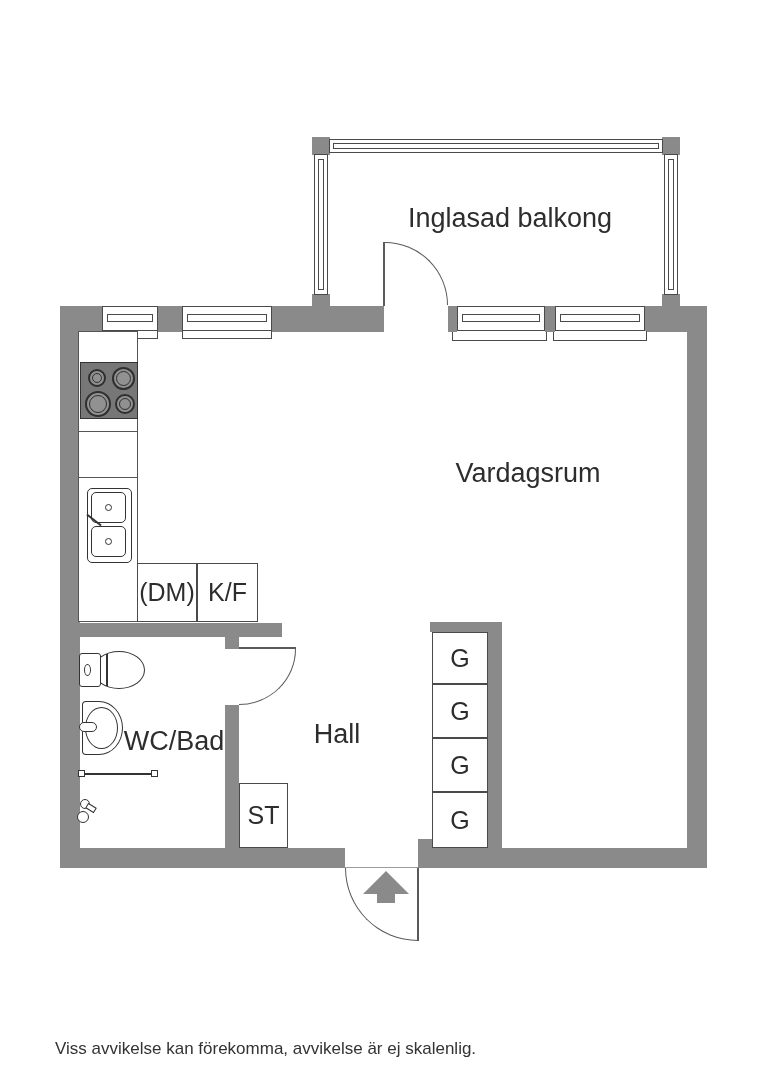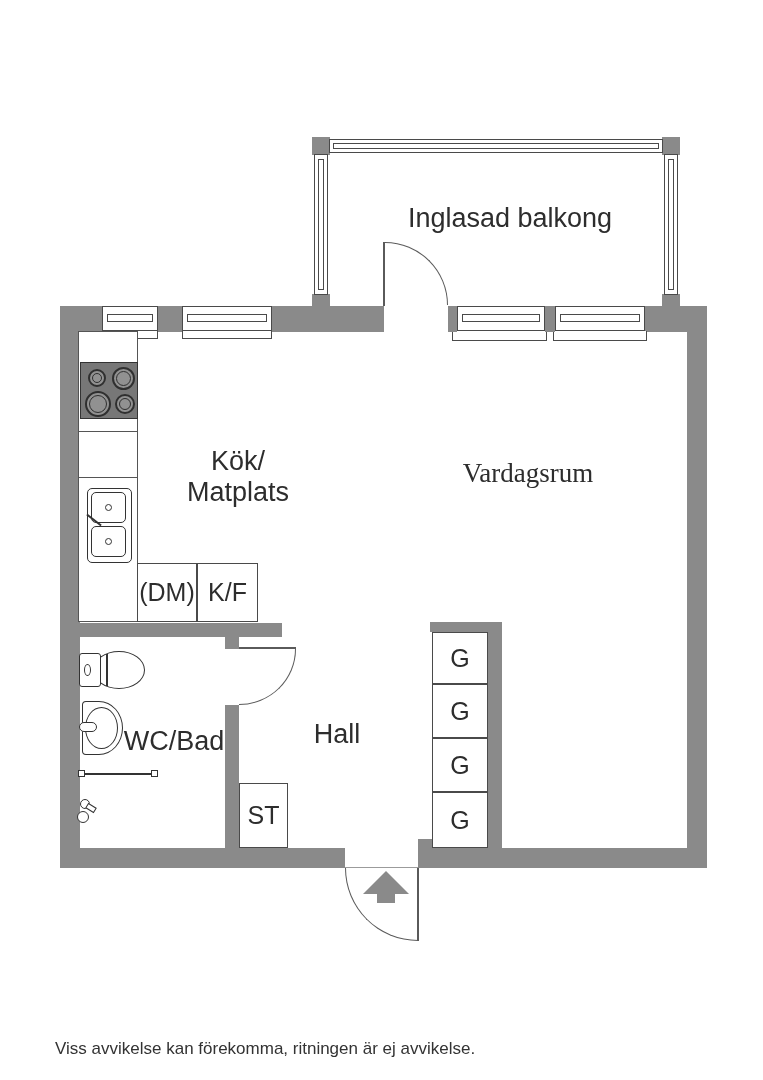--- a/index.html
+++ b/index.html
@@ -141,23 +141,19 @@
     <span>G</span>
   </div>
   <div class="abs box" style="left:432px;top:738px;width:56px;height:54px;">
     <span>G</span>
   </div>
   <div class="abs box" style="left:432px;top:792px;width:56px;height:56px;">
     <span>G</span>
   </div>
 
   <div class="label" style="left:510px;top:203px;">Inglasad balkong</div>
-  <div class="label" style="left:238px;top:446px;text-align:center;line-height:31px;">
-    <div>Kök/</div>
-    <div>Matplats</div>
-  </div>
-  <div class="label" style="left:528px;top:458px;font-family:Liberation Serif, serif;">Vardagsrum</div>
+  <div class="label" style="left:528px;top:458px;">Vardagsrum</div>
   <div class="label" style="left:174px;top:726px;">WC/Bad</div>
   <div class="label" style="left:337px;top:719px;">Hall</div>
 
 </div>
 
-<div class="abs" style="left:55px;top:1039px;font-size:17px;color:#333;">Viss avvikelse kan förekomma, ritningen är ej avvikelse.</div>
+<div class="abs" style="left:55px;top:1039px;font-size:17px;color:#333;">Viss avvikelse kan förekomma, avvikelse är ej skalenlig.</div>
 
 </body></html>

